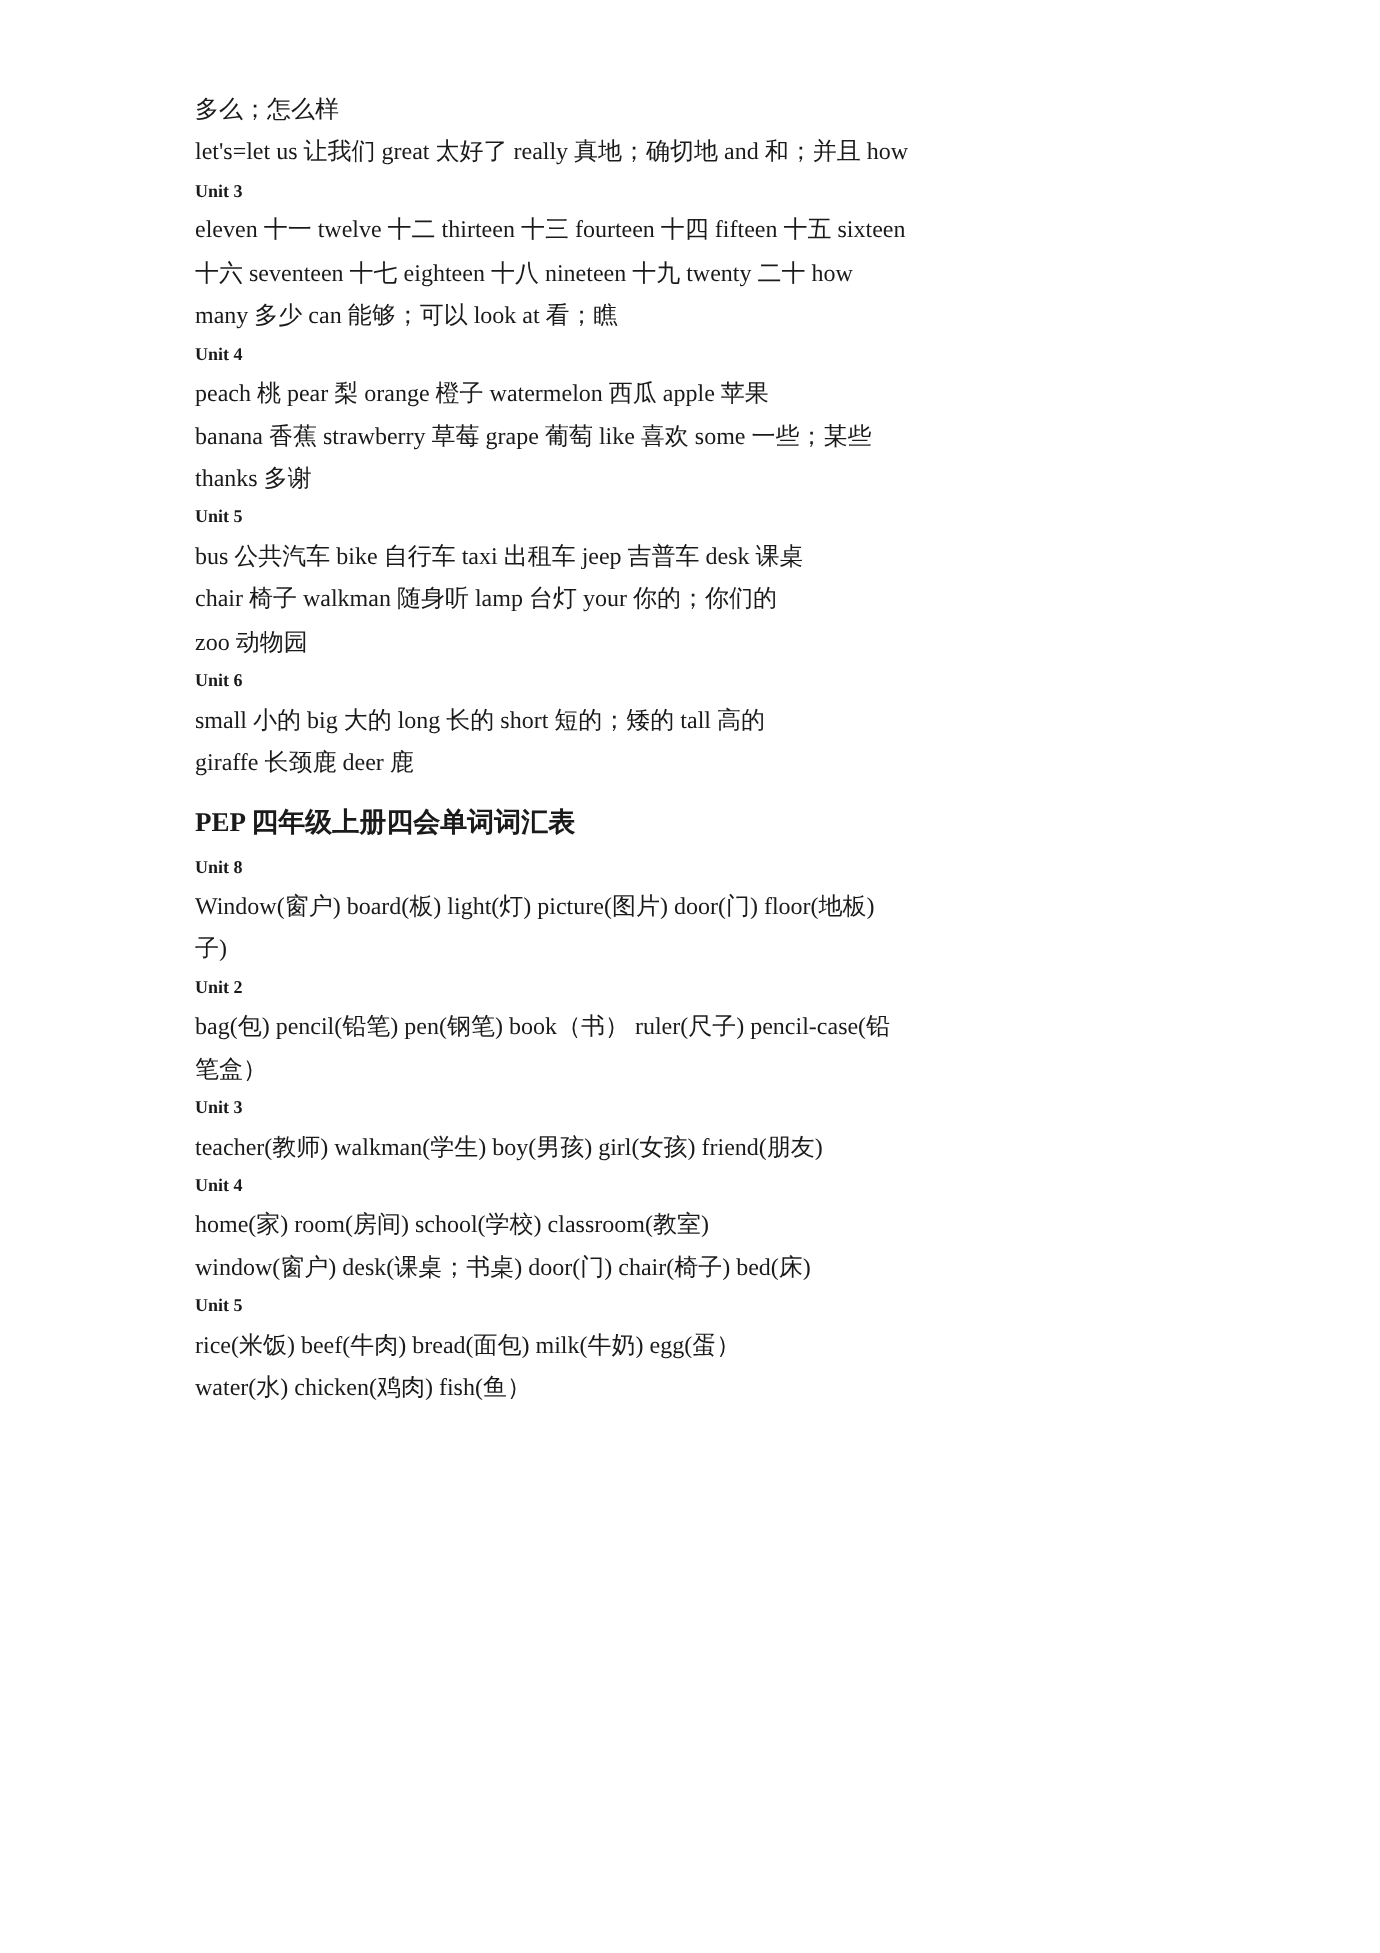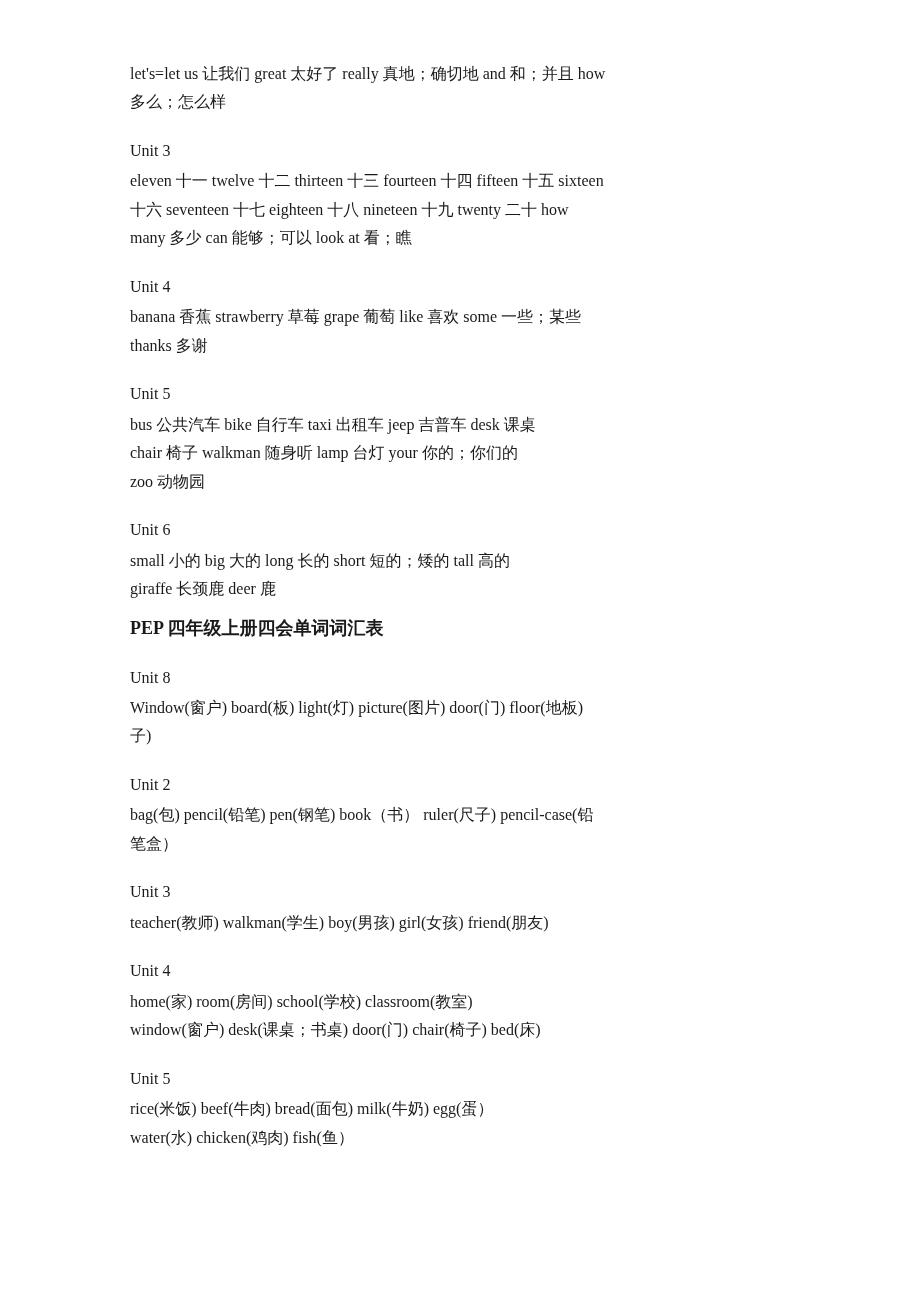--- a/index.html
+++ b/index.html
@@ -11,50 +11,51 @@
       background: #ffffff;
       font-family: "SimSun", "宋体", "Times New Roman", serif;
       font-size: 16px;
       color: #1a1a1a;
       width: 920px;
       min-height: 1302px;
       padding: 60px 130px 60px 130px;
       line-height: 1.75;
     }
     .unit-heading {
-      font-weight: normal;
-      font-size: 16px;
-      margin-top: 20px;
+      font-weight: bold;
+      font-size: 12px;
+      margin-top: 0;
       margin-bottom: 2px;
     }
     .section-heading {
       font-weight: bold;
       font-size: 18px;
       margin-top: 8px;
       margin-bottom: 4px;
     }
     p {
       margin-bottom: 0;
       line-height: 1.78;
     }
   </style>
 </head>
 <body>
 
 <div>
 
+  <p>多么；怎么样</p>
   <p>let's=let us  让我们 great  太好了 really  真地；确切地 and  和；并且 how</p>
-  <p>多么；怎么样</p>
 
   <p class="unit-heading">Unit 3</p>
   <p>eleven  十一 twelve  十二 thirteen  十三 fourteen  十四 fifteen  十五 sixteen</p>
   <p>十六 seventeen  十七 eighteen  十八 nineteen  十九 twenty  二十 how</p>
   <p>many  多少 can  能够；可以 look at  看；瞧</p>
 
   <p class="unit-heading">Unit 4</p>
+  <p>peach  桃 pear  梨 orange  橙子 watermelon  西瓜 apple  苹果</p>
   <p>banana  香蕉 strawberry  草莓 grape  葡萄 like  喜欢 some  一些；某些</p>
   <p>thanks  多谢</p>
 
   <p class="unit-heading">Unit 5</p>
   <p>bus  公共汽车 bike  自行车 taxi  出租车 jeep  吉普车 desk  课桌</p>
   <p>chair  椅子 walkman  随身听 lamp  台灯 your  你的；你们的</p>
   <p>zoo  动物园</p>
 
   <p class="unit-heading">Unit 6</p>
   <p>small  小的 big  大的 long  长的 short  短的；矮的 tall  高的</p>

